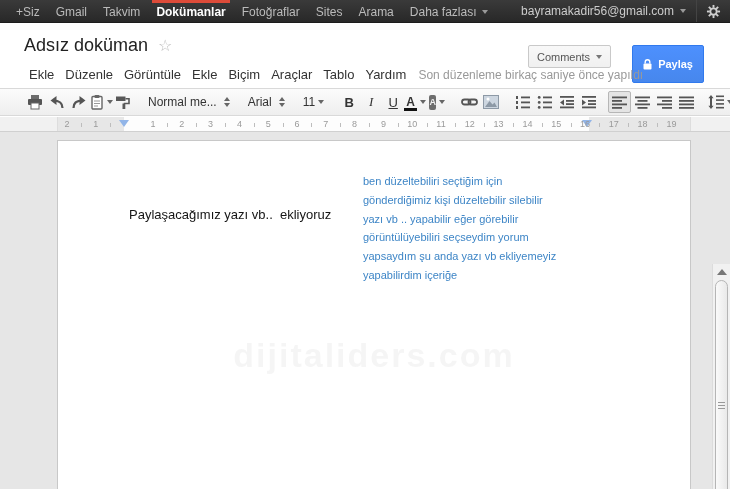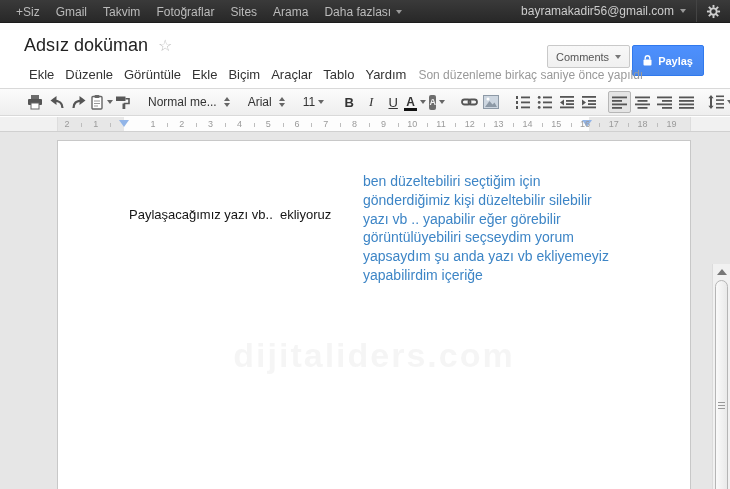--- a/index.html
+++ b/index.html
@@ -28,21 +28,21 @@
   .title-row { position:absolute; left:24px; top:11px; display:flex; align-items:center; }
   .doc-title { font-size:18px; color:#222; }
   .star { font-size:16px; color:#bdbdbd; margin-left:10px; cursor:pointer; line-height:1; }
   .menu-row { position:absolute; left:24px; top:41px; display:flex; align-items:center; font-size:13px; color:#333; }
   .menu-item { padding:2px 5px; margin-right:1px; cursor:pointer; white-space:nowrap; }
   .edit-status { margin-left:6px; font-size:12px; color:#999; white-space:nowrap; }
   .hdr-buttons { position:absolute; right:26px; top:21px; display:flex;padding-left:44px; }
   .btn-comments { height:23px; padding:0 8px; font-size:11px; color:#555; background:linear-gradient(#f8f8f8,#f0f0f0);
             border:1px solid #c9c9c9; border-radius:2px; display:flex; align-items:center; cursor:pointer; }
   .btn-comments::after { content:""; margin-left:6px; border-left:3.5px solid transparent; border-right:3.5px solid transparent; border-top:4px solid #777; }
-  .btn-share { height:31px; margin-left:2px; padding:0 10px; font-size:11px; font-weight:bold; color:#fff;
+  .btn-share { height:38px; margin-left:21px; padding:0 10px; font-size:11px; font-weight:bold; color:#fff;
             background:linear-gradient(#4d90fe,#4787ed); border:1px solid #3079ed; border-radius:2px;
             display:flex; align-items:center; cursor:pointer; }
   .btn-share svg { margin-right:6px; }
 
   
   .toolbar { position:absolute; left:0; top:88px; width:730px; height:28px;
             background:linear-gradient(#fbfbfb,#eeeeee); border-top:1px solid #d9d9d9; border-bottom:1px solid #d9d9d9;
             display:flex; align-items:center; padding:0 0 0 24px; }
   .tb-btn { height:22px; min-width:22px; padding:0 3px; display:flex; align-items:center; justify-content:center;
             border-radius:2px; cursor:pointer; color:#444; }
@@ -70,21 +70,21 @@
   .ruler-shade { position:absolute; top:0; height:14px; background:#e7e7e7; }
   .rnum { position:absolute; top:2px; font-size:9px; color:#9a9a9a; transform:translateX(-50%); }
   .rtick { position:absolute; top:6px; width:1px; height:4px; background:#bdbdbd; }
   .rmarker { position:absolute; top:3px; width:0; height:0; transform:translateX(-50%);
             border-left:5px solid transparent; border-right:5px solid transparent; border-top:7px solid #92b5e8; cursor:pointer; }
 
   
   .docarea { position:absolute; left:0; top:132px; width:730px; height:357px; background:#e6e6e6; }
   .page { position:absolute; left:57px; top:8px; width:634px; height:360px; background:#fff; border:1px solid #c8c8c8; }
   .para-black { position:absolute; left:71px; top:66px; font-size:13px; color:#151515; white-space:pre; }
-  .para-blue { position:absolute; left:305px; top:31px; font-size:14px; line-height:18.8px; }
+  .para-blue { position:absolute; left:305px; top:31px; font-size:11px; line-height:18.8px; }
   .watermark { position:absolute; left:0; top:195px; width:100%; text-align:center; font-size:34px; font-weight:bold;
             color:rgba(120,120,120,0.07); letter-spacing:2px; pointer-events:none; }
 
   
   .scrollbar { position:absolute; right:0; top:132px; width:18px; height:357px; background:#f1f1f1; border-left:1px solid #dcdcdc; }
   .sb-arrow { position:absolute; left:4px; width:0; height:0; border-left:5px solid transparent; border-right:5px solid transparent; cursor:pointer; }
   .sb-up { top:5px; border-bottom:6px solid #777; }
   .sb-thumb { position:absolute; left:2px; top:16px; width:13px; height:252px; background:linear-gradient(90deg,#fafafa,#e9e9e9);
             border:1px solid #b5b5b5; border-radius:7px; cursor:grab; }
   .sb-grip { position:absolute; left:2px; top:50%; width:7px; height:7px; margin-top:-4px;
@@ -94,20 +94,21 @@
   svg { display:block; }
 </style>
 </head>
 <body>
 
 <div class="topbar">
   <div class="topnav" id="topbar-nav">
       <div class="topnav-item">+Siz</div>
       <div class="topnav-item">Gmail</div>
       <div class="topnav-item">Takvim</div>
+      <div class="topnav-item active">Dokümanlar</div>
       <div class="topnav-item">Fotoğraflar</div>
       <div class="topnav-item">Sites</div>
       <div class="topnav-item">Arama</div>
       <div class="topnav-item dropdown">Daha fazlası</div>
     </div>
   <div class="top-right">
     <div class="account">
       <span>bayramakadir56@gmail.com</span>
     </div>
     <div class="gear-box">

